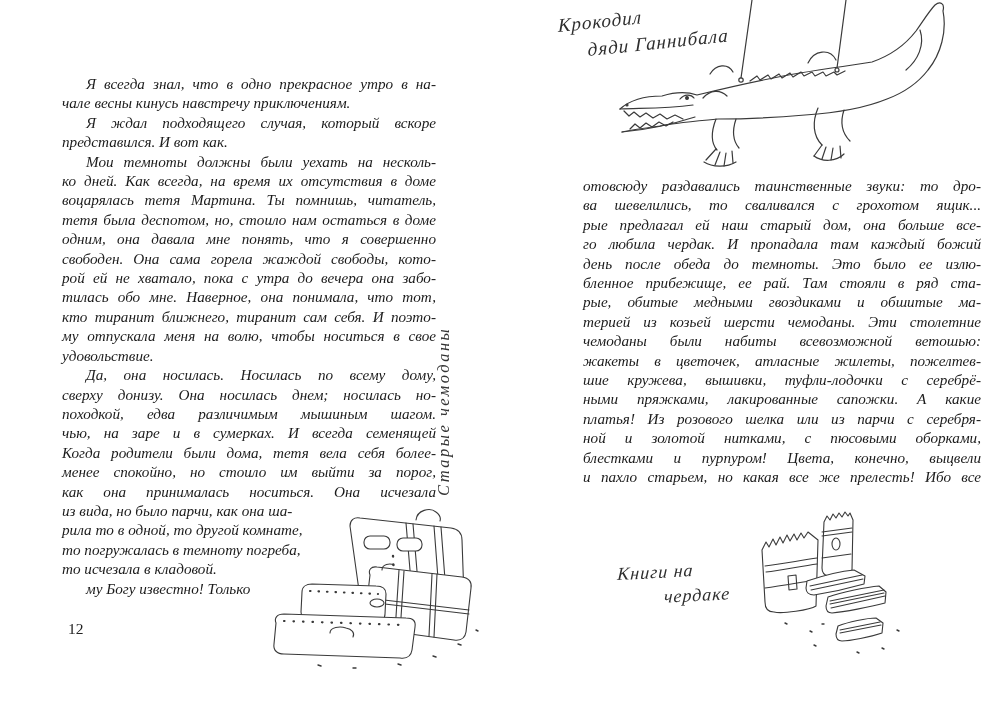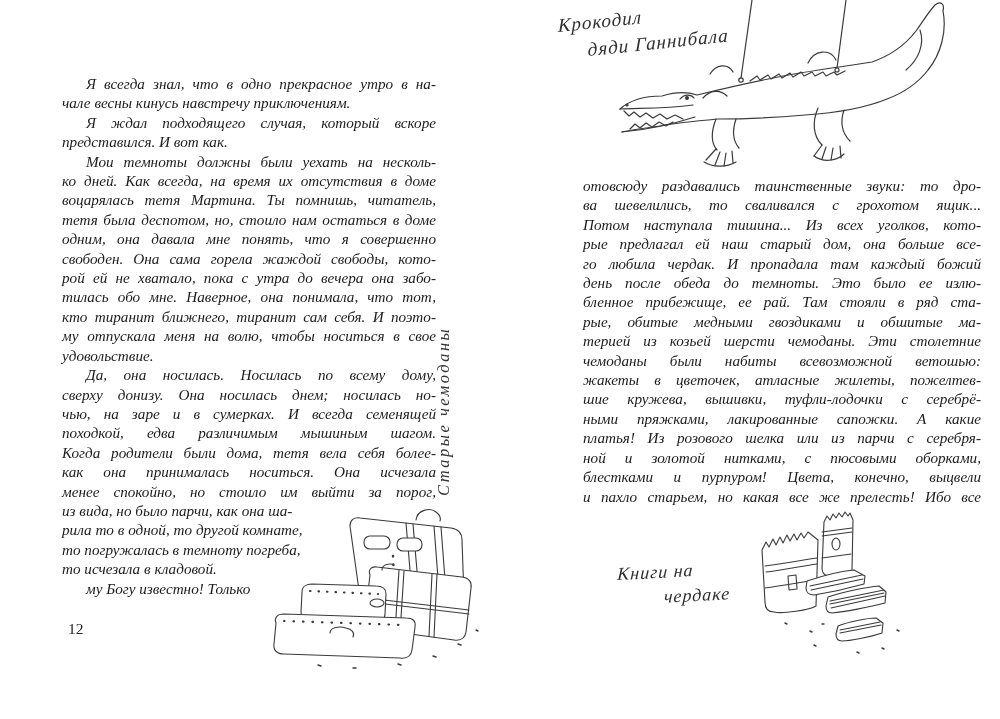--- a/index.html
+++ b/index.html
@@ -62,42 +62,41 @@
         <div class="line j">свободен. Она сама горела жаждой свободы, кото-</div>
         <div class="line j">рой ей не хватало, пока с утра до вечера она забо-</div>
         <div class="line j">тилась обо мне. Наверное, она понимала, что тот,</div>
         <div class="line j">кто тиранит ближнего, тиранит сам себя. И поэто-</div>
         <div class="line j">му отпускала меня на волю, чтобы носиться в свое</div>
         <div class="line">удовольствие.</div>
       </div>
       <div class="para ind">
         <div class="line j">Да, она носилась. Носилась по всему дому,</div>
         <div class="line j">сверху донизу. Она носилась днем; носилась но-</div>
+        <div class="line j">походкой, едва различимым мышиным шагом.</div>
         <div class="line j">чью, на заре и в сумерках. И всегда семенящей</div>
-        <div class="line j">походкой, едва различимым мышиным шагом.</div>
         <div class="line j">Когда родители были дома, тетя вела себя более-</div>
+        <div class="line j">менее спокойно, но стоило им выйти за порог,</div>
         <div class="line j">как она принималась носиться. Она исчезала</div>
-        <div class="line j">менее спокойно, но стоило им выйти за порог,</div>
       </div>
       <div class="para">
         <div class="line">из вида, но было парчи, как она ша-</div>
         <div class="line">рила то в одной, то другой комнате,</div>
         <div class="line">то погружалась в темноту погреба,</div>
         <div class="line">то исчезала в кладовой.</div>
       </div>
       <div class="para ind">
         <div class="line">му Богу известно! Только</div>
       </div>
     </div>
 
   <div class="page-text right">
       <div class="para">
         <div class="line j">отовсюду раздавались таинственные звуки: то дро-</div>
         <div class="line j">ва шевелились, то сваливался с грохотом ящик...</div>
-        <div class="line j">Потом наступала тишина... Из всех уголков, кото-</div>
         <div class="line j">рые предлагал ей наш старый дом, она больше все-</div>
         <div class="line j">го любила чердак. И пропадала там каждый божий</div>
         <div class="line j">день после обеда до темноты. Это было ее излю-</div>
         <div class="line j">бленное прибежище, ее рай. Там стояли в ряд ста-</div>
         <div class="line j">рые, обитые медными гвоздиками и обшитые ма-</div>
         <div class="line j">терией из козьей шерсти чемоданы. Эти столетние</div>
         <div class="line j">чемоданы были набиты всевозможной ветошью:</div>
         <div class="line j">жакеты в цветочек, атласные жилеты, пожелтев-</div>
         <div class="line j">шие кружева, вышивки, туфли-лодочки с серебрё-</div>
         <div class="line j">ными пряжками, лакированные сапожки. А какие</div>

